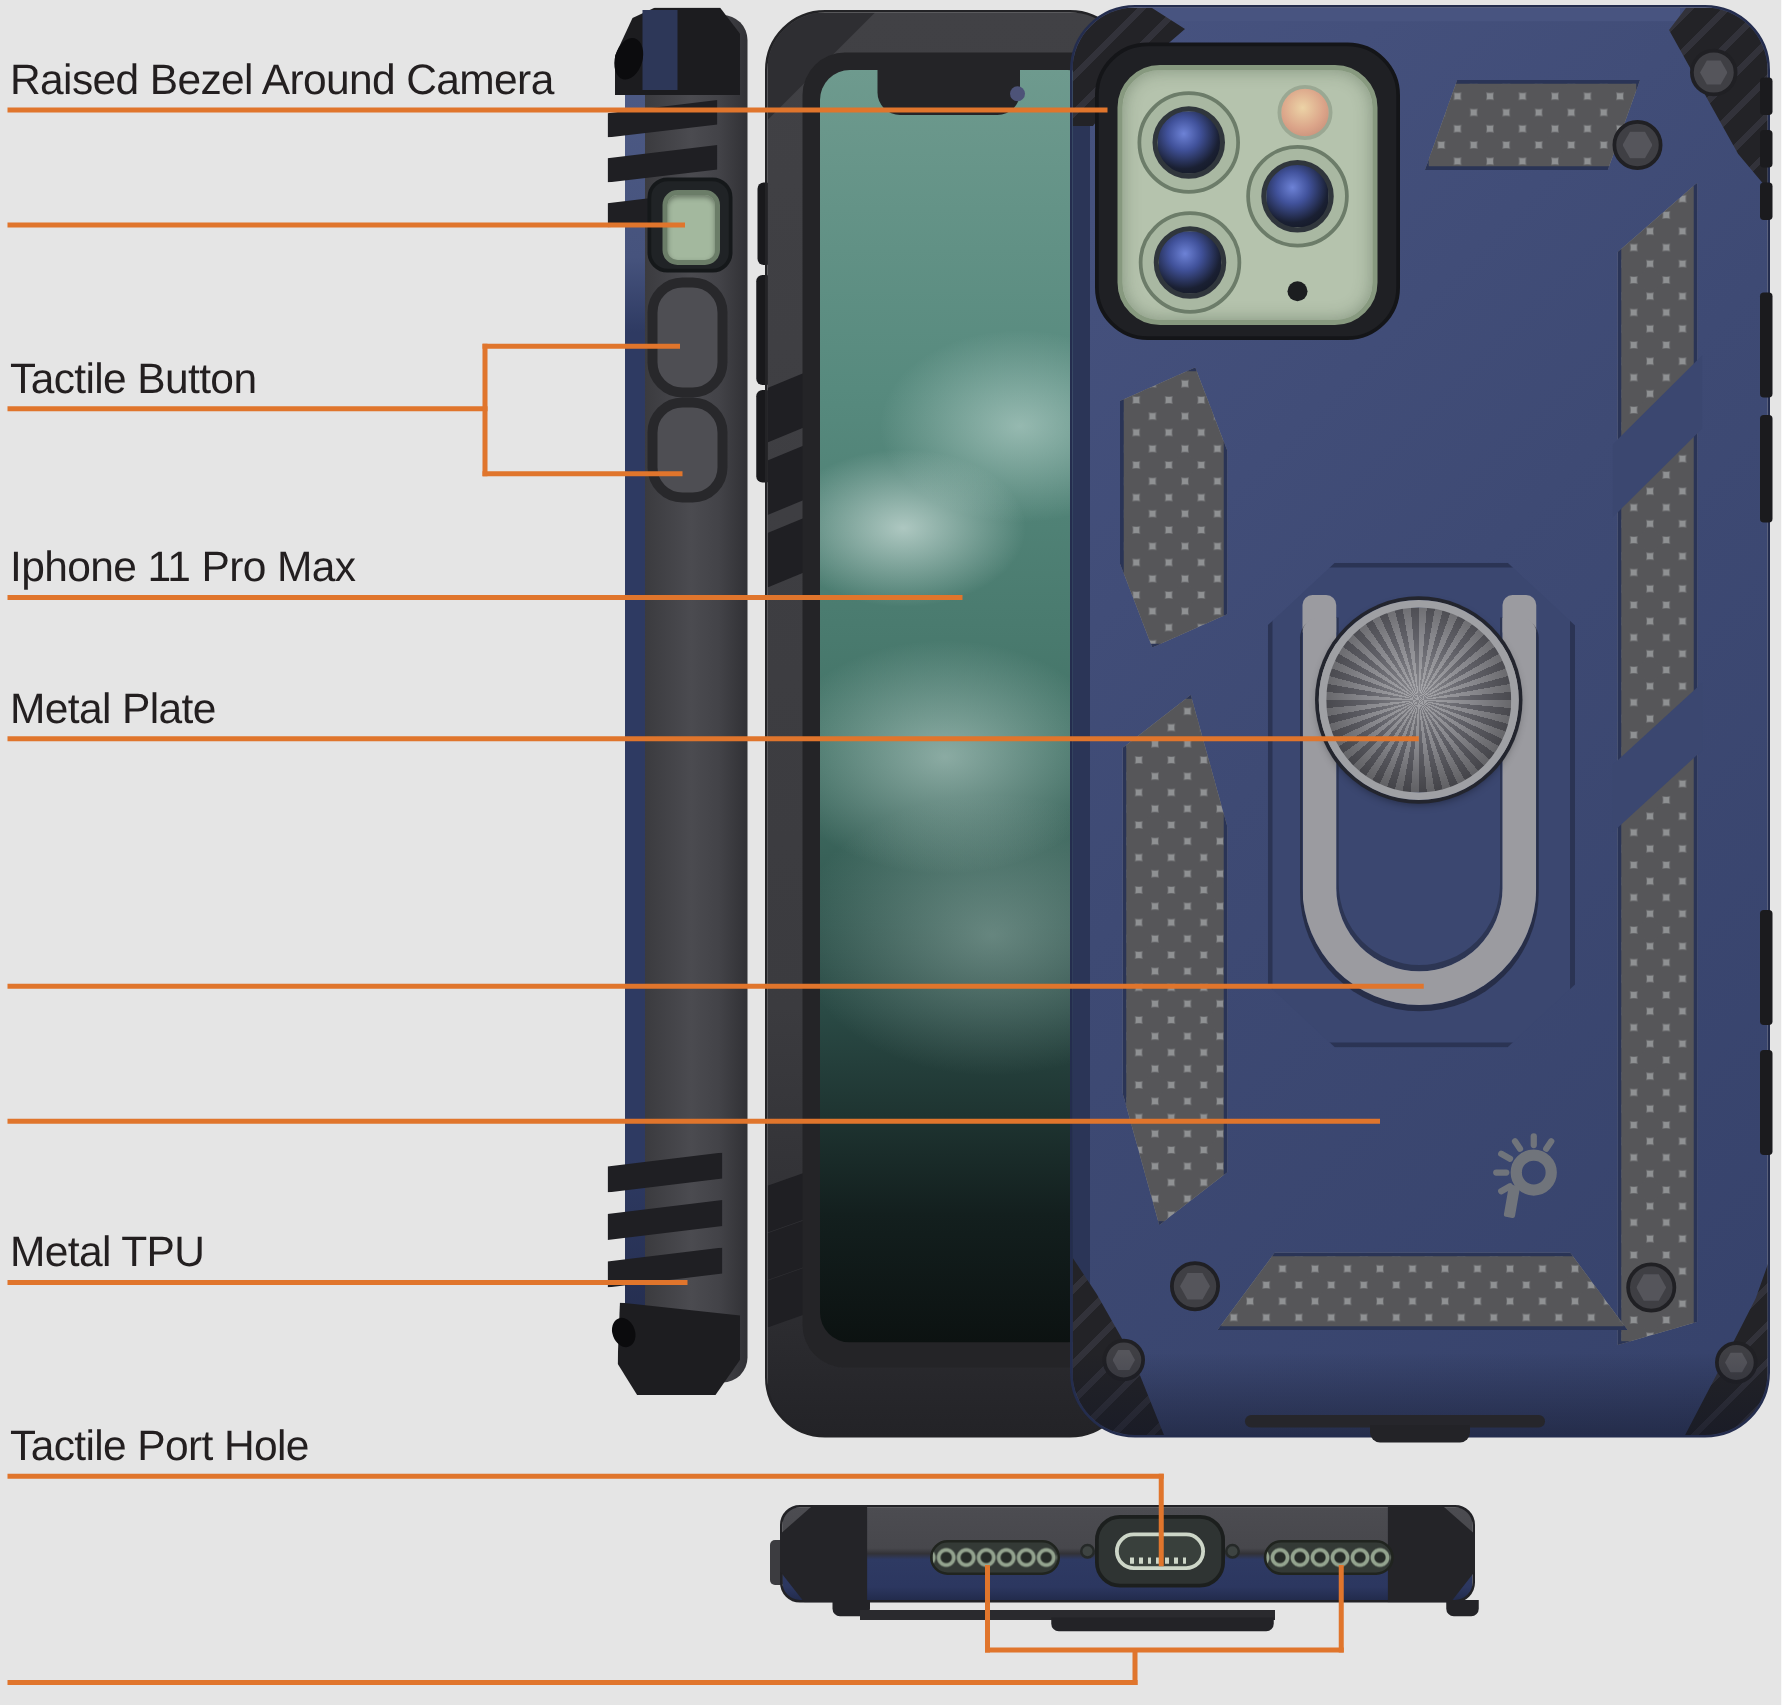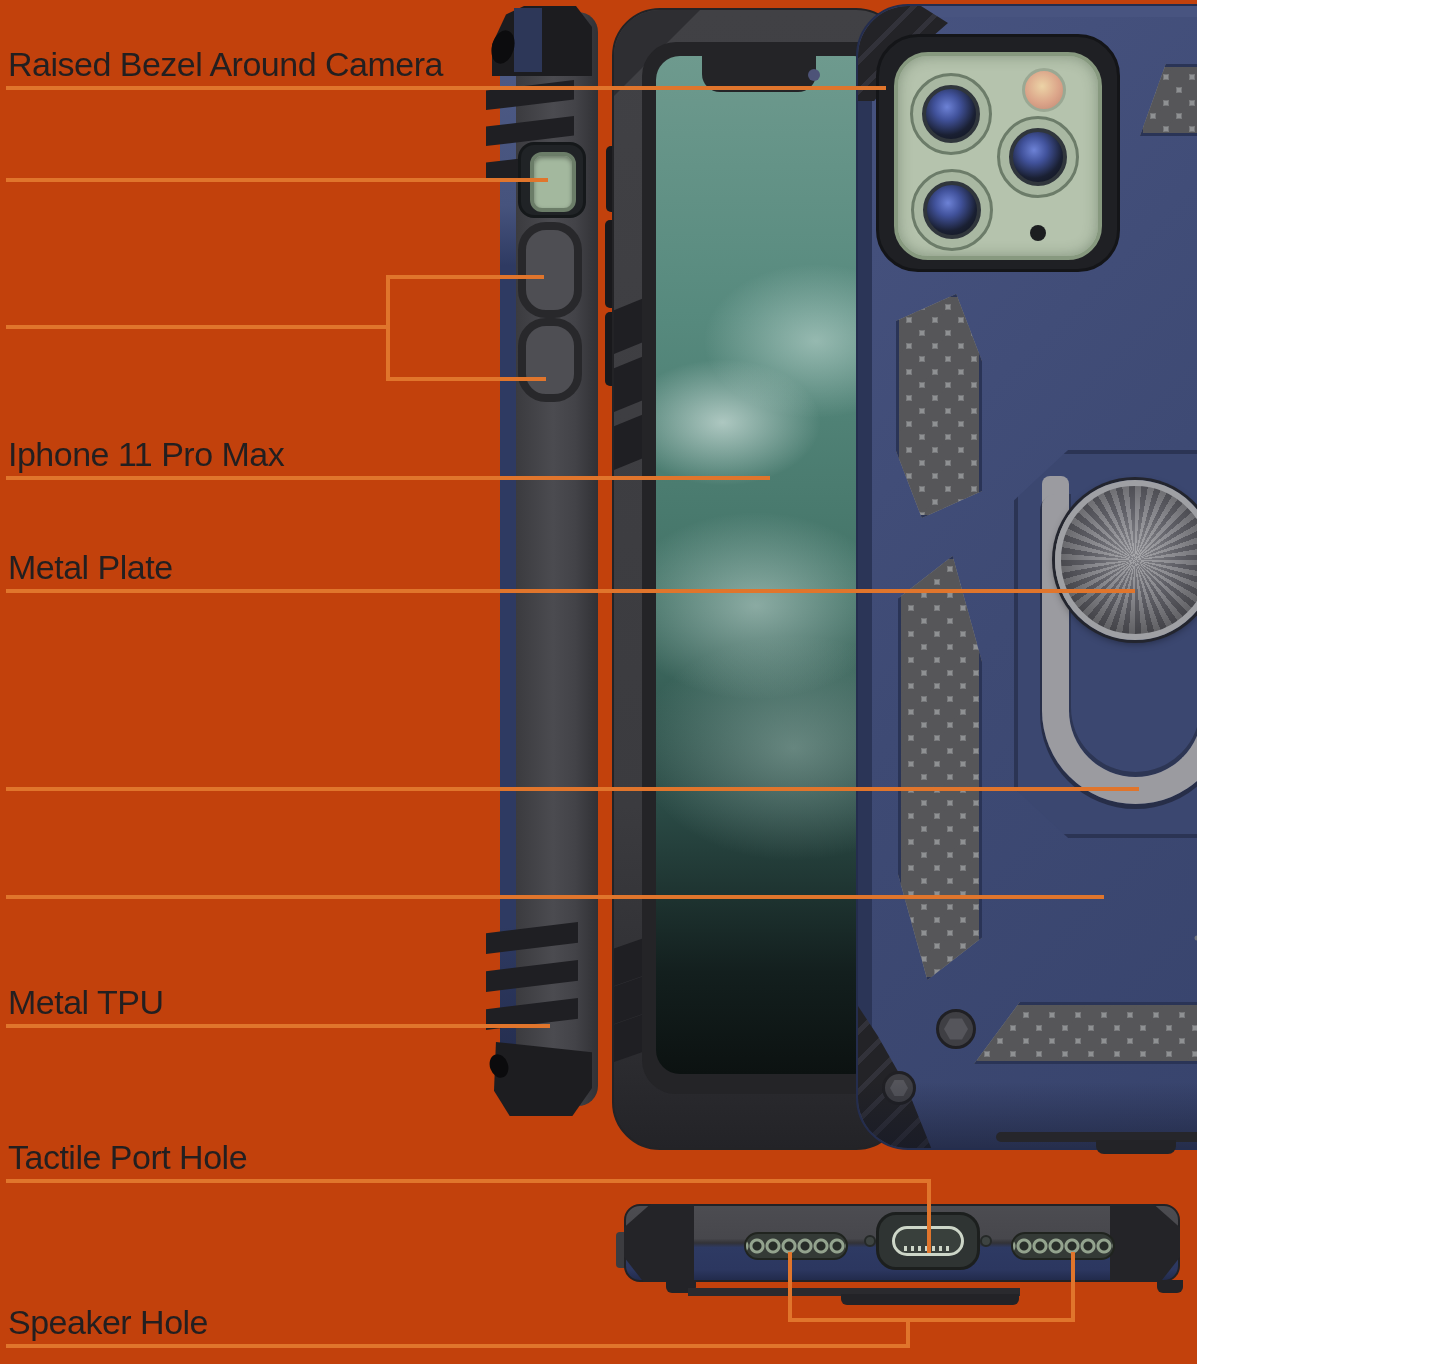--- a/index.html
+++ b/index.html
@@ -1,16 +1,16 @@
 <!DOCTYPE html>
 <html><head>
 <meta charset="utf-8">
 <style>
   html,body{margin:0;padding:0;background:#ffffff;}
-  #canvas{position:relative;width:1197px;height:1364px;background:#c2410c;overflow:hidden;
+  #canvas{position:relative;width:1425px;height:1364px;background:#e5e5e5;overflow:hidden;
           font-family:"Liberation Sans",sans-serif;}
   .lbl{position:absolute;left:8px;font-size:34px;line-height:40px;letter-spacing:-0.5px;
        color:#231f20;white-space:nowrap;z-index:95;}
   .ln{position:absolute;background:#e0752c;z-index:90;}
   .view{position:absolute;}
   .abs{position:absolute;}
 
   
   #side-view{left:486px;top:6px;width:122px;height:1112px;z-index:10;}
   .sv-navy{left:14px;top:50px;width:30px;height:1012px;border-radius:8px;
@@ -114,25 +114,25 @@
   .bt-foot{top:84px;height:13px;background:#232327;border-radius:0 0 6px 6px;}
   .bt-lip{left:64px;top:92px;width:332px;height:8px;background:#2a2a2e;}
   .bt-tab{left:217px;top:98px;width:178px;height:11px;background:#232327;border-radius:0 0 6px 6px;}
 </style>
 </head>
 <body>
 
 <div id="canvas">
 
   <div class="lbl" style="top:44px">Raised Bezel Around Camera</div>
+  <div class="lbl" style="top:283px">Tactile Button</div>
   <div class="lbl" style="top:434px">Iphone 11 Pro Max</div>
   <div class="lbl" style="top:547px">Metal Plate</div>
   <div class="lbl" style="top:982px">Metal TPU</div>
   <div class="lbl" style="top:1137px">Tactile Port Hole</div>
-  <div class="lbl" style="top:1302px">Speaker Hole</div>
 
   <div class="ln" style="left:6px;top:86px;width:880px;height:4px"></div>
   <div class="ln" style="left:6px;top:178px;width:542px;height:4px"></div>
   <div class="ln" style="left:6px;top:325px;width:384px;height:4px"></div>
   <div class="ln" style="left:386px;top:275px;width:4px;height:106px"></div>
   <div class="ln" style="left:386px;top:275px;width:158px;height:4px"></div>
   <div class="ln" style="left:386px;top:377px;width:160px;height:4px"></div>
   <div class="ln" style="left:6px;top:476px;width:764px;height:4px"></div>
   <div class="ln" style="left:6px;top:589px;width:1129px;height:4px"></div>
   <div class="ln" style="left:6px;top:787px;width:1133px;height:4px"></div>

